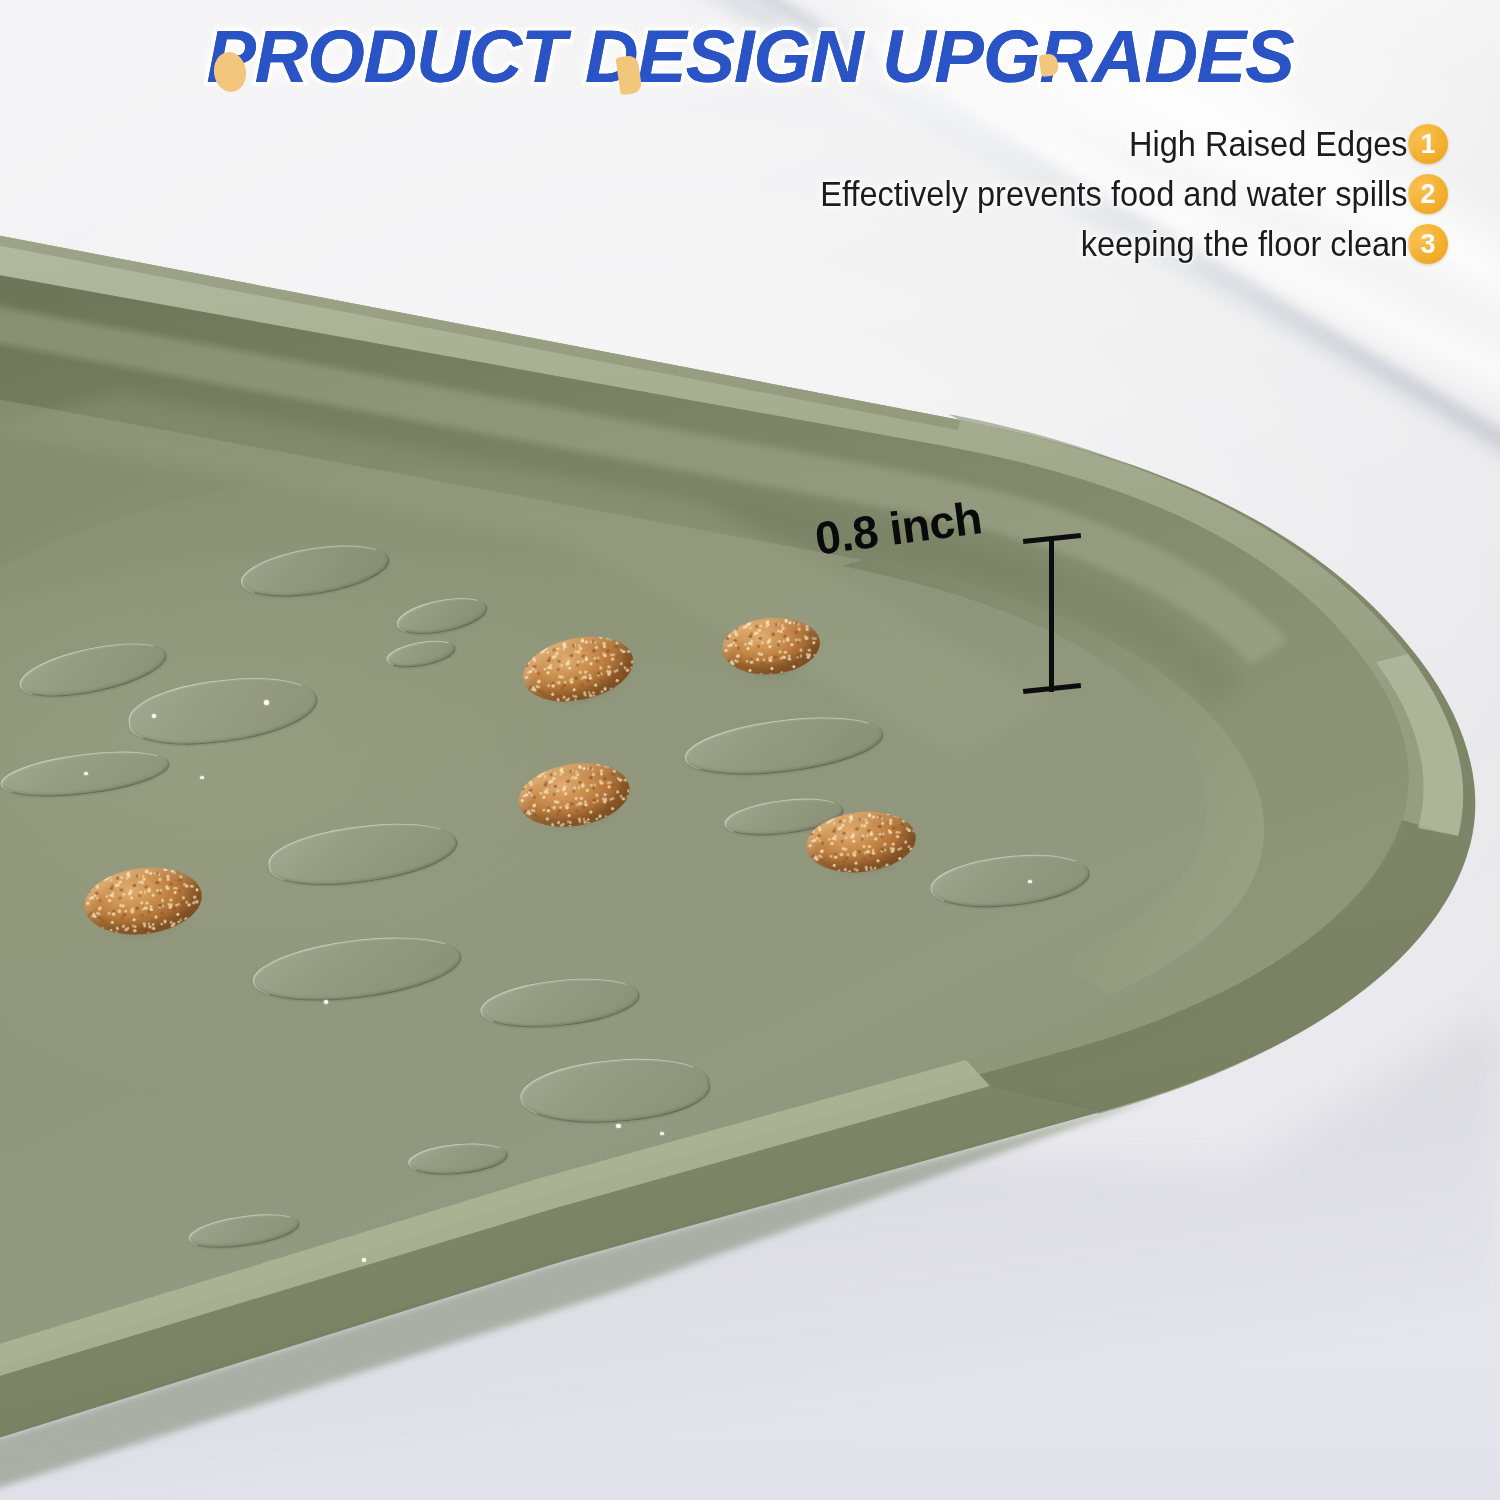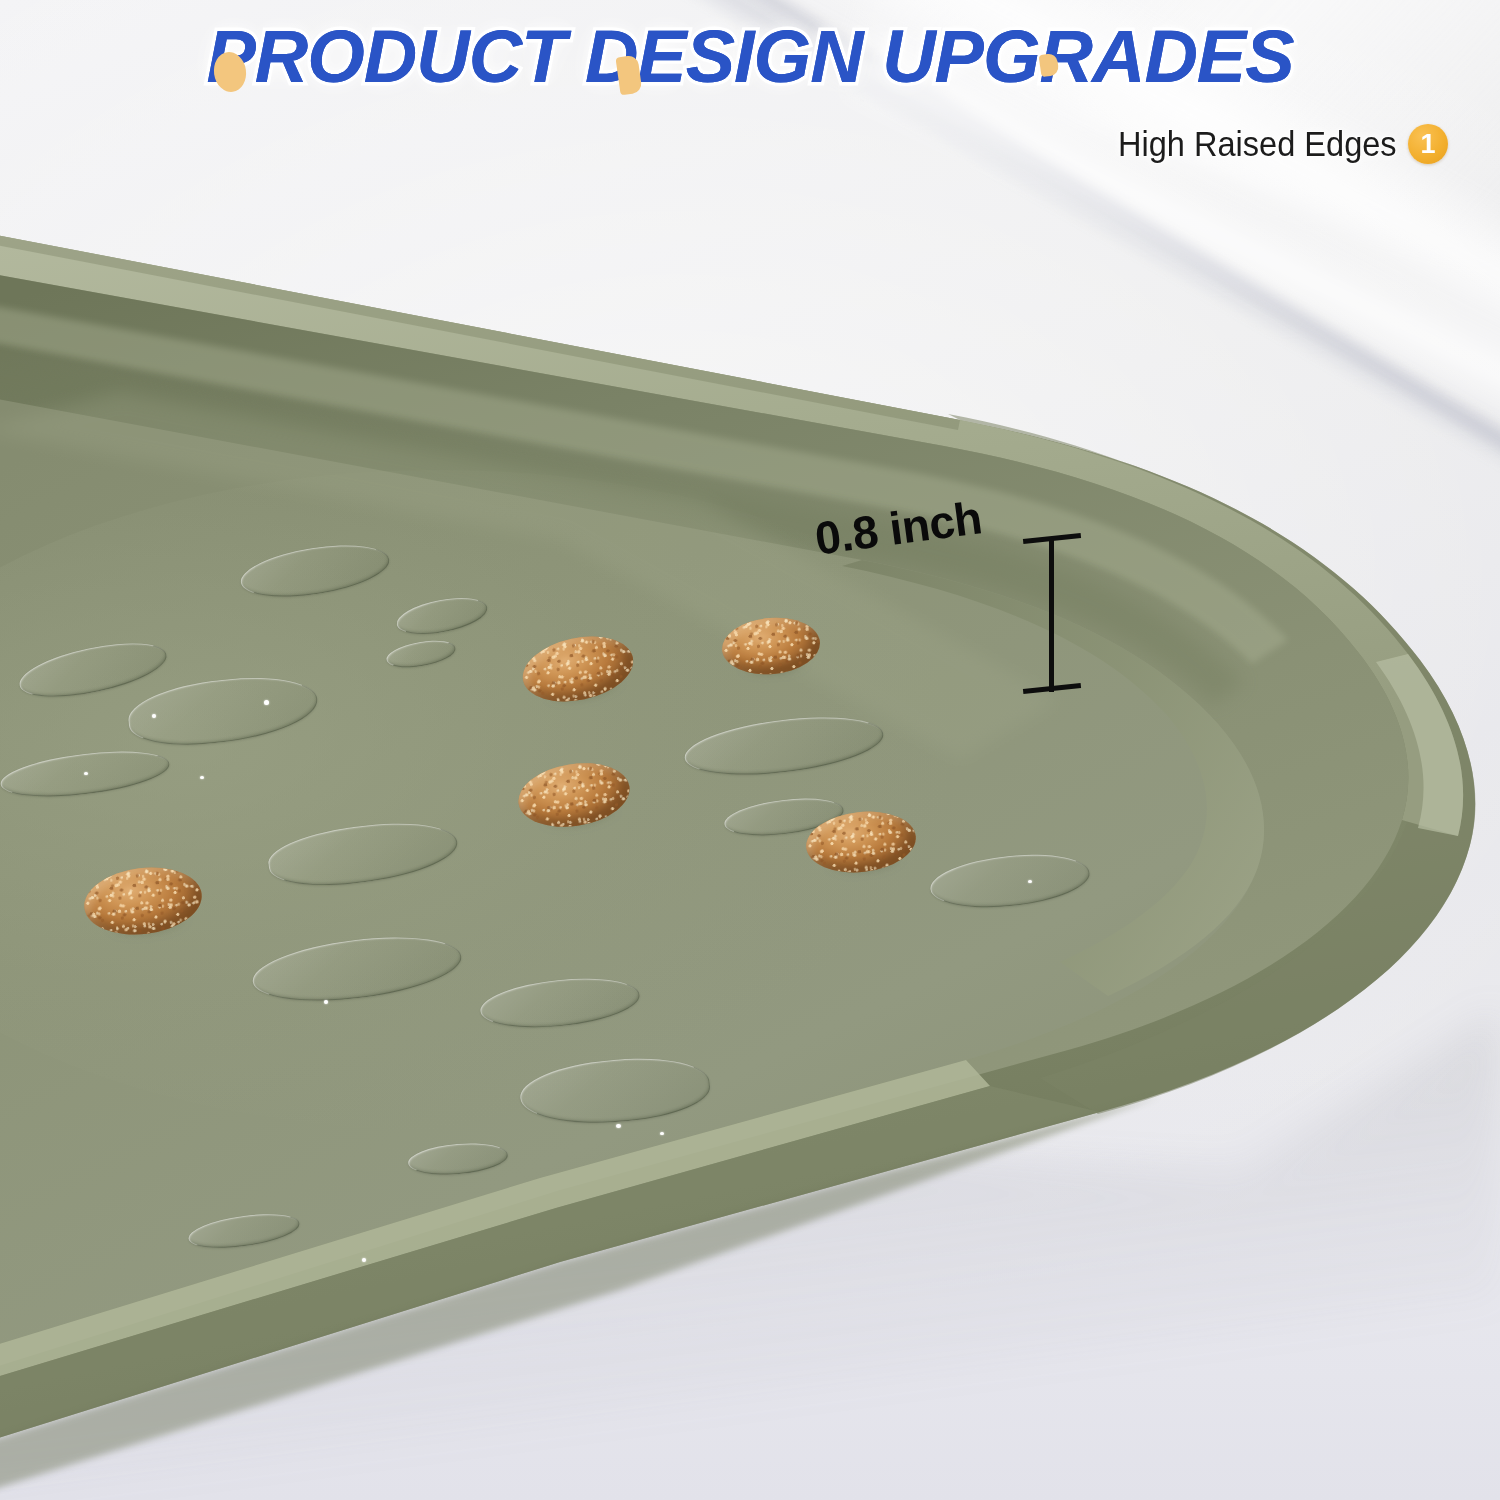--- a/index.html
+++ b/index.html
@@ -127,21 +127,21 @@
   }
   .counter-dot{
     position:absolute;background:#F3C67E;border-radius:50%;pointer-events:none;
   }
 
   
   #features{
     position:absolute;right:52px;top:124px;width:1000px;
     display:flex;flex-direction:column;align-items:flex-end;gap:10px;
   }
-  .feature-row{display:flex;align-items:center;gap:11px;}
+  .feature-row{display:flex;align-items:center;gap:0;}
   .feature-text{
     font-size:35px;color:#1c1c1c;font-weight:400;
     text-shadow:0 0 7px rgba(255,255,255,.95),0 0 14px rgba(255,255,255,.85),
                 1px 1px 0 rgba(255,255,255,.7),-1px -1px 0 rgba(255,255,255,.7);
     white-space:nowrap;transform:scaleX(.93);transform-origin:right center;
   }
   .feature-badge{
     width:40px;height:40px;border-radius:50%;
     background:radial-gradient(circle at 36% 30%,#FAC153 0%,#F2AE2C 60%,#E79E1E 100%);
     color:#ffffff;font-size:27px;font-weight:bold;
@@ -414,18 +414,26 @@
   <div class="counter-dot" style="left:618px;top:56px;width:22px;height:38px;border-radius:4px 10px 10px 4px;transform:rotate(-8deg);"></div>
   <div class="counter-dot" style="left:1040px;top:54px;width:18px;height:22px;border-radius:4px 9px 9px 4px;transform:rotate(-8deg);"></div>
 
   <div id="features">
 
     <div class="feature-row">
       <span class="feature-text">High Raised Edges</span>
       <span class="feature-badge">1</span>
     </div>
 
-
+    <div class="feature-row">
+      <span class="feature-text">Effectively prevents food and water spills</span>
+      <span class="feature-badge">2</span>
+    </div>
+
+    <div class="feature-row">
+      <span class="feature-text">keeping the floor clean</span>
+      <span class="feature-badge">3</span>
+    </div>
 
 
   </div>
 
 </div>
 
 </body></html>

